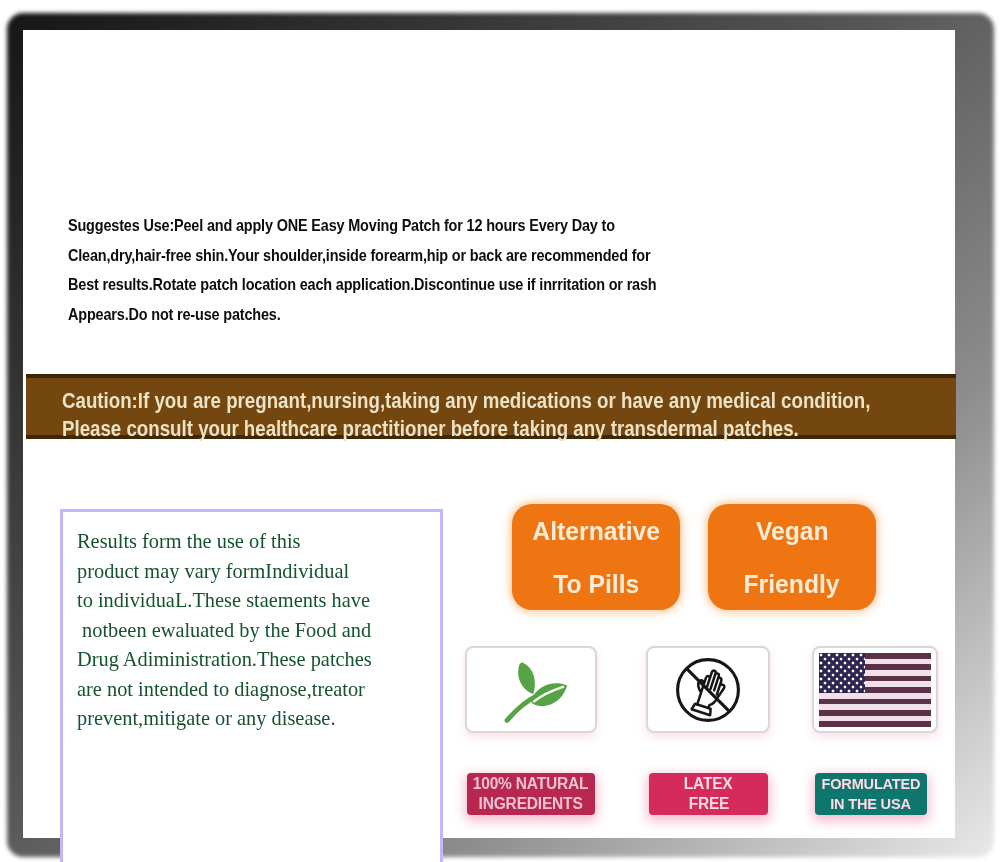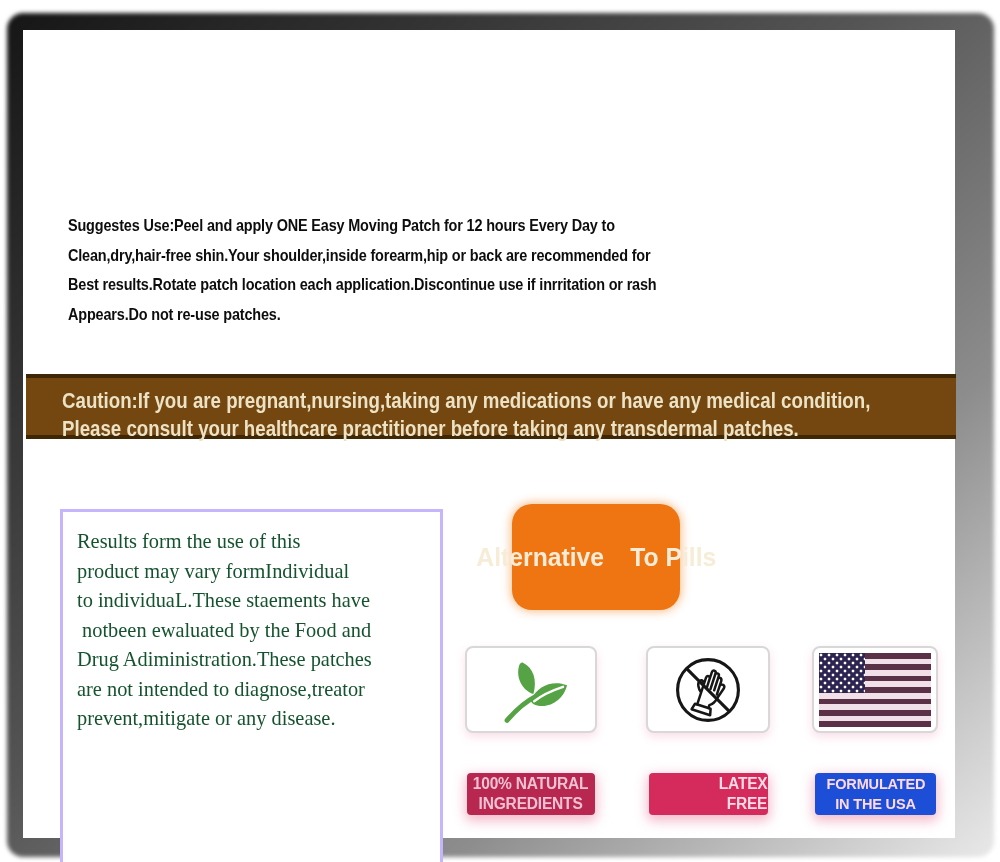--- a/index.html
+++ b/index.html
@@ -27,41 +27,41 @@
   
   .disc{position:absolute;left:60px;top:509px;width:383px;height:359px;z-index:2;
         box-sizing:border-box;border:3px solid #c4b5fd;background:#fff;
         padding:15px 6px 0 14px;color:#14532d;
         font-family:"Liberation Serif",serif;font-size:21px;line-height:29.5px;}
   .disc .ln{transform:scaleX(.97);transform-origin:0 50%;white-space:pre;}
 
   
   .pill{position:absolute;top:504px;width:168px;height:106px;z-index:2;border-radius:20px;
         background:#ee7511;box-shadow:0 0 9px 2px rgba(240,125,25,.45);
-        display:flex;flex-direction:row;align-items:center;justify-content:center;gap:21px;
+        display:flex;flex-direction:column;align-items:center;justify-content:center;gap:21px;
         color:#f7ecd7;font-weight:bold;font-size:26px;line-height:32px;}
   .pill .ln{transform:scaleX(.95);white-space:nowrap;}
   #pill-1{left:512px;} #pill-2{left:708px;}
 
   
   .bcard{position:absolute;top:646px;height:87px;z-index:2;background:#fff;
          border:2px solid #d8d8d8;border-radius:8px;box-sizing:border-box;
          display:flex;align-items:center;justify-content:center;
          box-shadow:0 4px 10px rgba(225,80,125,.18);}
   #bcard-1{left:465px;width:132px;}
   #bcard-2{left:646px;width:124px;}
   #bcard-3{left:812px;width:126px;}
 
   .bban{position:absolute;top:773px;height:42px;z-index:3;border-radius:4px;
         display:flex;flex-direction:column;align-items:center;justify-content:center;
         font-weight:bold;font-size:16px;line-height:20px;letter-spacing:-0.2px;
         box-shadow:0 4px 12px 2px rgba(220,60,110,.35);}
   #bban-1{left:467px;width:128px;background:#b82750;color:#efc2d3;}
-  #bban-2{left:649px;width:119px;background:#d42a5c;color:#ffdbe6;align-items:flex-end;}
-  #bban-3{left:815px;width:121px;background:#1d4ed8;color:#ffd9e4;font-size:15px;}
+  #bban-2{left:649px;width:119px;background:#d42a5c;color:#ffdbe6;}
+  #bban-3{left:815px;width:112px;background:#0f766e;color:#ffd9e4;font-size:15px;}
   .bban .ln{transform:scaleX(.97);white-space:nowrap;}
 
   
   .flag{position:relative;width:112px;height:74px;
         background:repeating-linear-gradient(to bottom,#5a3147 0 5.69px,#f2e0e8 5.69px 11.38px);}
   .canton{position:absolute;left:0;top:0;width:46px;height:40px;background:#2d2550;
           background-image:radial-gradient(circle,#fff 1.2px,transparent 1.7px),
                            radial-gradient(circle,#fff 1.2px,transparent 1.7px);
           background-size:8px 8px,8px 8px;background-position:2px 2px,6px 6px;}
 
@@ -93,20 +93,24 @@
     <div class="ln">to individuaL.These staements have</div>
     <div class="ln"> notbeen ewaluated by the Food and</div>
     <div class="ln">Drug Adiministration.These patches</div>
     <div class="ln">are not intended to diagnose,treator</div>
     <div class="ln">prevent,mitigate or any disease.</div>
   </div>
 
   <div class="pill" id="pill-1">
     <div class="ln">Alternative</div>
     <div class="ln">To Pills</div>
+  </div>
+  <div class="pill" id="pill-2">
+    <div class="ln">Vegan</div>
+    <div class="ln">Friendly</div>
   </div>
 
   <div class="bcard" id="bcard-1">
     <span>
       <svg width="80" height="80" viewBox="0 0 100 100">
         <path d="M20 88 C34 72 44 64 56 58" stroke="#55a345" stroke-width="6" fill="none" stroke-linecap="round"></path>
         <path d="M40 16 C53 22 58 38 53 55 C39 50 31 35 35 20 C36 17 38 15 40 16 Z" fill="#55a345"></path>
         <path d="M50 62 C58 45 77 37 95 44 C91 62 72 75 54 68 C51 67 50 65 50 62 Z" fill="#55a345"></path>
         <path d="M54 64 C64 56 78 50 90 46" stroke="#ffffff" stroke-width="3" fill="none" stroke-linecap="round"></path>
       </svg>

